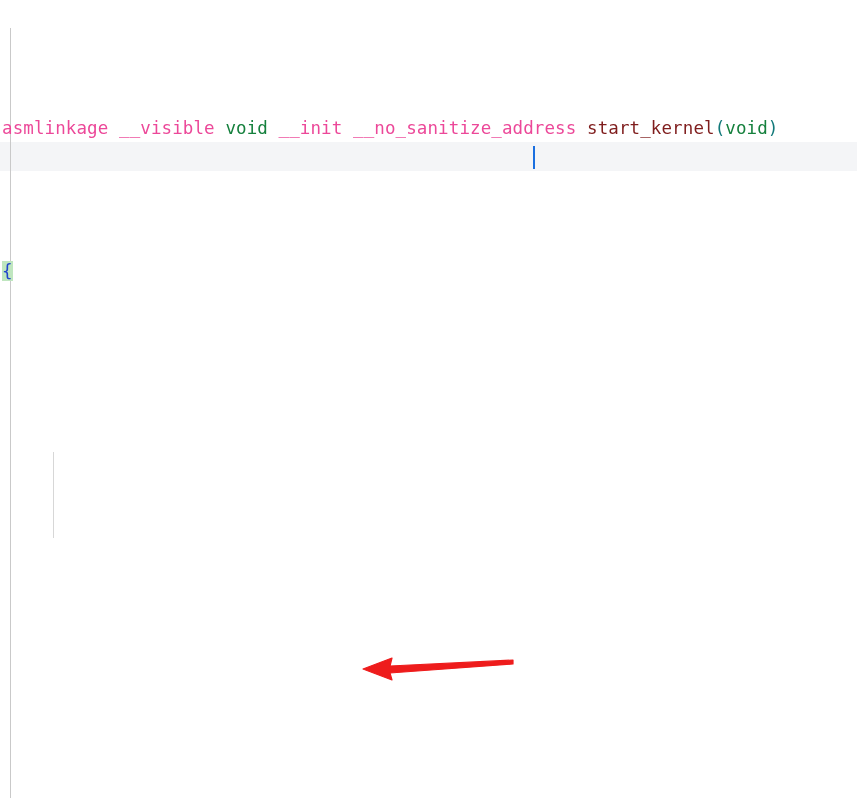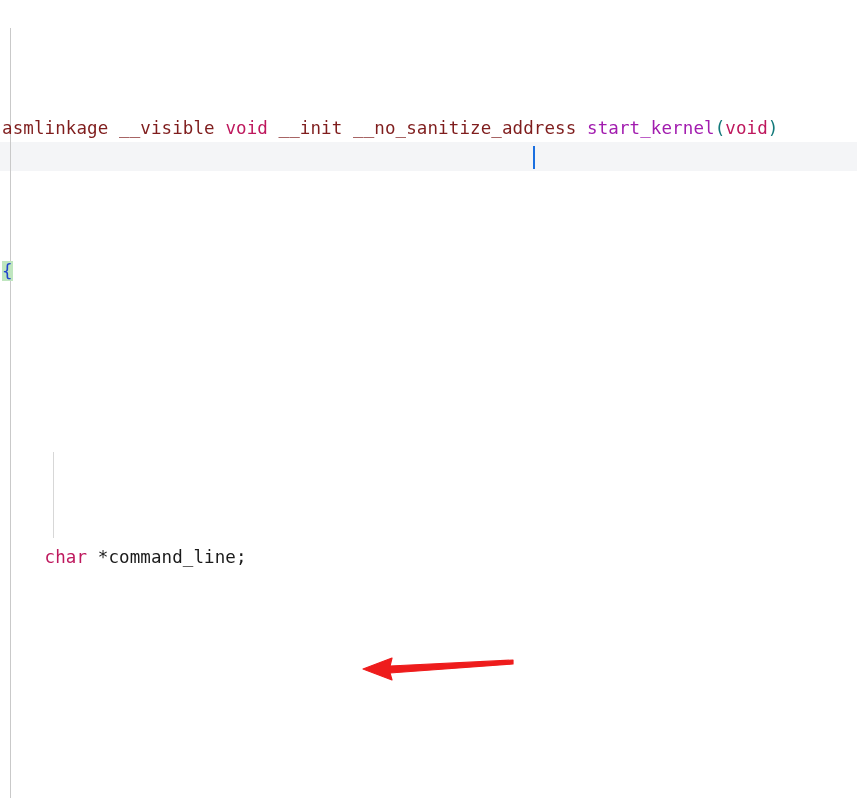--- a/index.html
+++ b/index.html
@@ -52,23 +52,23 @@
   }
   .ln {
     height: 28.6px;
     line-height: 28.6px;
     white-space: pre;
     padding-left: 2px;
     letter-spacing: 0.1px;
   }
 
   
-  .kw       { color: #be185d; }          
-  .mod      { color: #7f1d1d; }          
-  .fn       { color: #a21caf; }
+  .kw       { color: #15803d; }          
+  .mod      { color: #ec4899; }          
+  .fn       { color: #7f1d1d; }
   .plain    { color: #1a1a1a; }
   .paren    { color: #12797a; }
   .brace    { color: #2244cc; background: #bfe6bf; }
 
   
   .caret {
     position: absolute;
     width: 2px;
     height: 23px;
     background: #1a6fe0;
@@ -101,21 +101,20 @@
     
     <div class="ln"><span class="mod">asmlinkage</span> <span class="mod">__visible</span> <span class="kw">void</span> <span class="mod">__init</span> <span class="mod">__no_sanitize_address</span> <span class="fn">start_kernel</span><span class="paren">(</span><span class="kw">void</span><span class="paren">)</span></div>
 
     
     <div class="ln"><span class="brace">{</span></div>
 
     
     <div class="ln"> </div>
 
     
-    <div class="ln">    <span class="kw">char</span> <span class="plain">*</span><span class="plain">command_line</span><span class="plain">;</span></div>
 
     
 
     
     
 
     
     
 
     

